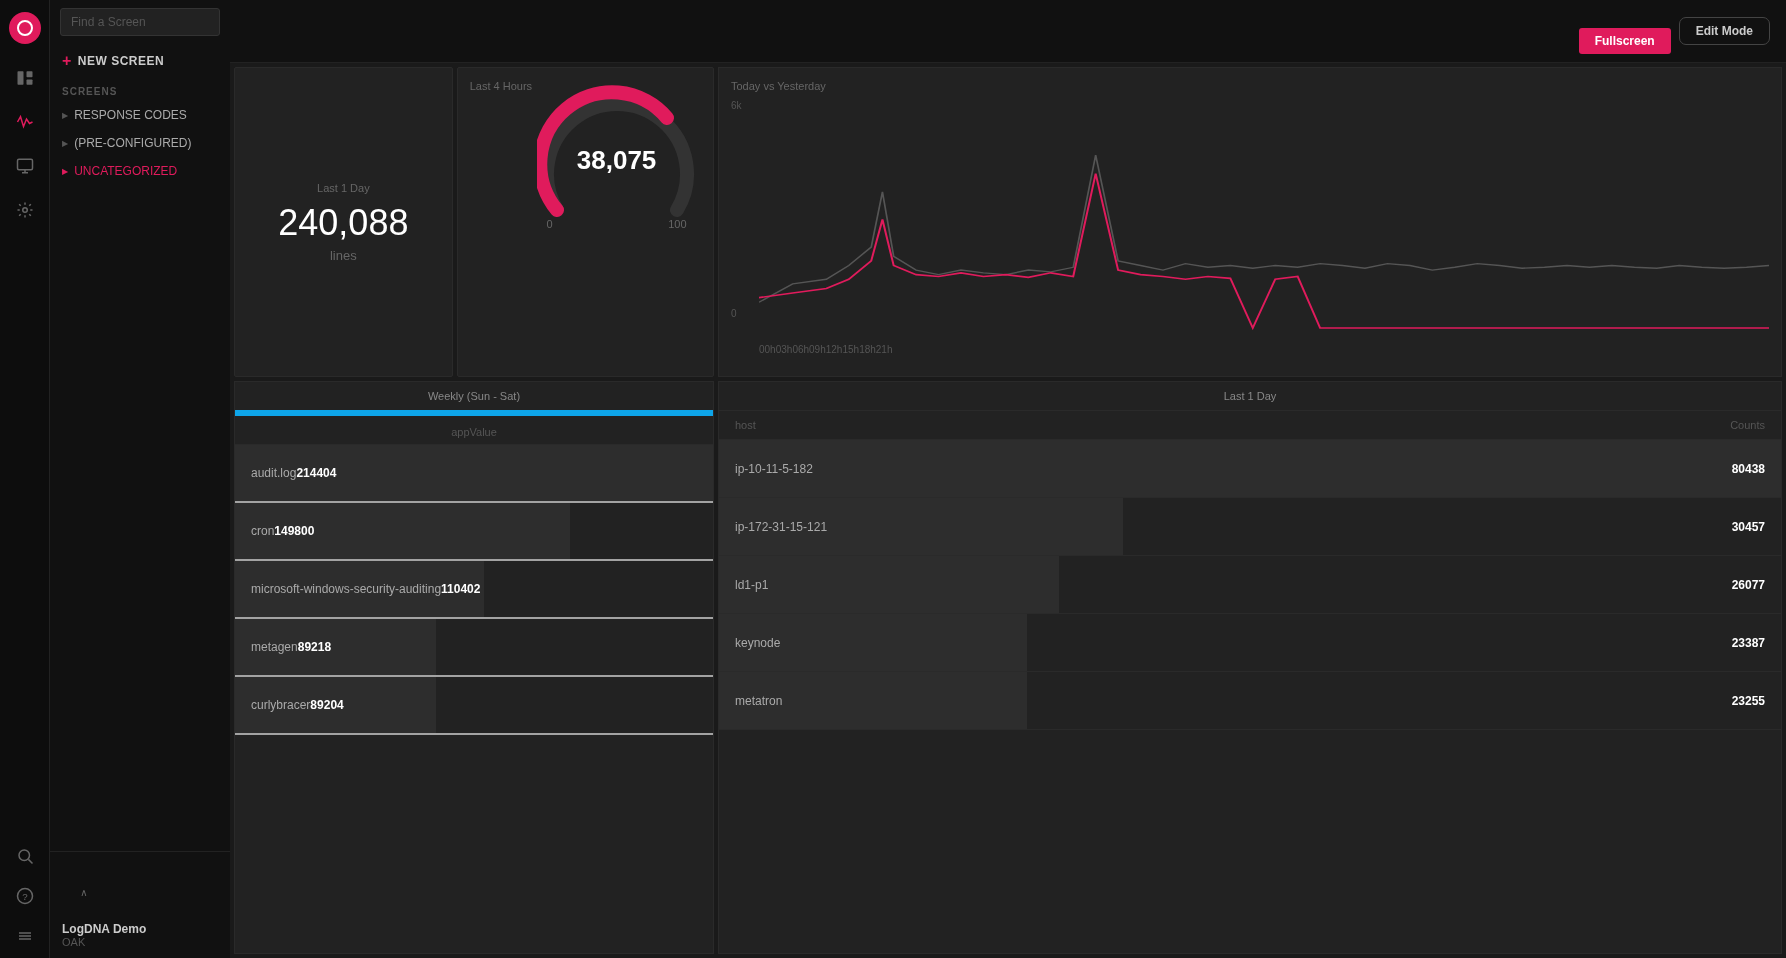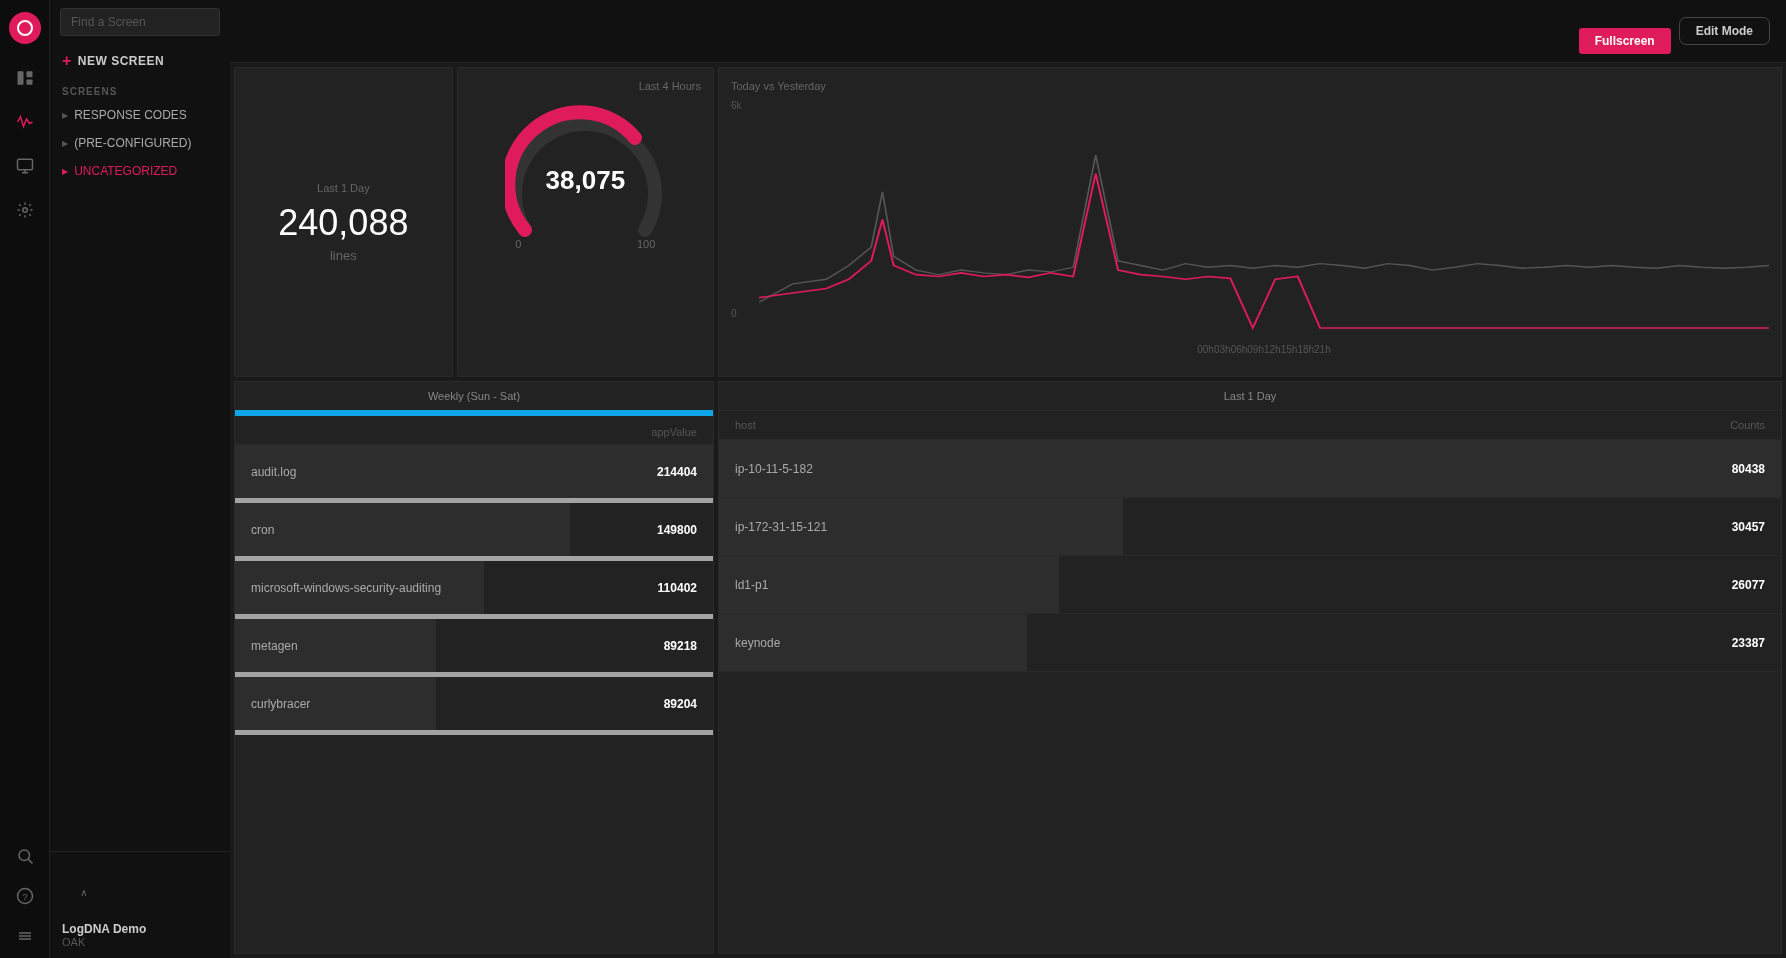--- a/index.html
+++ b/index.html
@@ -43,34 +43,34 @@
     
     .card { background: #222; border: 1px solid #2a2a2a; border-radius: 2px; padding: 12px; position: relative; }
     .card-label { color: #666; font-size: 11px; margin-bottom: 8px; }
 
     
     .card-day { display: flex; flex-direction: column; justify-content: center; align-items: center; }
     .big-number { font-size: 36px; font-weight: 300; color: #fff; }
     .big-label { color: #666; font-size: 13px; margin-top: 4px; }
 
     
-    .card-gauge { display: flex; flex-direction: column; align-items: flex-end; }
+    .card-gauge { display: flex; flex-direction: row; align-items: flex-start; }
     .gauge-wrap { position: relative; width: 160px; height: 160px; margin: 0 auto; }
     .gauge-number { position: absolute; top: 50%; left: 50%; transform: translate(-50%, -50%); font-size: 26px; font-weight: 700; color: #fff; white-space: nowrap; }
     .gauge-min { position: absolute; bottom: 10px; left: 10px; color: #666; font-size: 11px; }
     .gauge-max { position: absolute; bottom: 10px; right: 10px; color: #666; font-size: 11px; margin-left: 8px; }
 
     
     .chart-card { grid-column: 2; grid-row: 1; background: #222; border: 1px solid #2a2a2a; padding: 12px; position: relative; }
 
     
     .table-card { grid-column: 1; grid-row: 2; background: #222; border: 1px solid #2a2a2a; padding: 0; overflow: hidden; }
-    .table-header { padding: 10px 16px 6px; display: flex; justify-content: flex-end; color: #555; font-size: 11px; border-bottom: 1px solid #2a2a2a; }
+    .table-header { padding: 10px 16px 6px; display: flex; justify-content: center; color: #555; font-size: 11px; border-bottom: 1px solid #2a2a2a; }
     .table-title { color: #888; font-size: 11px; padding: 8px 16px; text-align: center; border-bottom: 6px solid #0ea5e9; }
-    .table-row { display: flex; justify-content: space-between; align-items: center; padding: 0 16px; min-height: 58px; border-bottom: 5px solid #a3a3a3; position: relative; overflow: hidden; }
+    .table-row { display: flex; align-items: center; padding: 0 16px; min-height: 58px; border-bottom: 2px solid #a3a3a3; position: relative; overflow: hidden; }
     .table-row .bg-bar { position: absolute; left: 0; top: 0; height: 100%; background: #2d2d2d; z-index: 0; }
     .table-row .row-label { position: relative; z-index: 1; color: #aaa; font-size: 12px; }
     .table-row .row-value { position: relative; z-index: 1; color: #fff; font-weight: 700; font-size: 12px; }
 
     
     .host-card { grid-column: 2; grid-row: 2; background: #222; border: 1px solid #2a2a2a; padding: 0; overflow: hidden; }
     .host-title { padding: 8px 16px; color: #888; font-size: 11px; text-align: center; border-bottom: 1px solid #2a2a2a; }
     .host-header { display: flex; justify-content: space-between; padding: 8px 16px; color: #555; font-size: 11px; border-bottom: 1px solid #2a2a2a; }
     .host-row { display: flex; justify-content: space-between; align-items: center; padding: 0 16px; min-height: 58px; border-bottom: 1px solid #2a2a2a; position: relative; overflow: hidden; }
     .host-row .bg-bar { position: absolute; left: 0; top: 0; height: 100%; background: #2d2d2d; z-index: 0; }
@@ -204,21 +204,21 @@
           <span>0</span>
         </div>
         <div style="flex:1;position:relative;">
           <svg width="100%" height="100%" viewBox="0 0 900 260" preserveAspectRatio="none">
 
             <polyline fill="none" stroke="#555" stroke-width="1.5" points="0,220 30,200 60,195 80,180 100,160 110,100 120,170 140,185 160,190 180,185 200,188 220,190 240,185 260,187 280,182 300,60 320,175 340,180 360,185 380,178 400,182 420,180 440,183 460,180 480,182 500,178 520,180 540,183 560,178 580,180 600,185 620,182 640,178 660,180 680,183 700,182 720,180 740,182 760,180 780,182 800,183 820,180 840,182 860,183 880,182 900,180"></polyline>
 
             <polyline fill="none" stroke="#e01b5c" stroke-width="1.8" points="0,215 30,210 60,205 80,195 100,175 110,130 120,180 140,190 160,192 180,188 200,192 220,190 240,193 260,188 280,192 300,80 320,185 340,190 360,192 380,195 400,192 420,194 440,248 460,195 480,192 500,248 520,248 540,248 560,248 580,248 600,248 620,248 640,248 660,248 680,248 700,248 720,248 740,248 760,248 780,248 800,248 820,248 840,248 860,248 880,248 900,248"></polyline>
           </svg>
           
-          <div style="display:flex;justify-content:center;color:#555;font-size:10px;position:absolute;bottom:-16px;left:0;right:0;margin-top:32px;">
+          <div style="display:flex;justify-content:flex-start;color:#555;font-size:10px;position:absolute;bottom:-16px;left:0;right:0;margin-top:32px;">
             <span>00h</span>
             <span>03h</span>
             <span>06h</span>
             <span>09h</span>
             <span>12h</span>
             <span>15h</span>
             <span>18h</span>
             <span>21h</span>
           </div>
         </div>
@@ -278,16 +278,21 @@
       <div class="host-row">
         <div class="bg-bar" style="width:32%;"></div>
         <span class="row-label">ld1-p1</span>
         <span class="row-value">26077</span>
       </div>
       <div class="host-row">
         <div class="bg-bar" style="width:29%;"></div>
         <span class="row-label">keynode</span>
         <span class="row-value">23387</span>
       </div>
+      <div class="host-row">
+        <div class="bg-bar" style="width:29%;"></div>
+        <span class="row-label">metatron</span>
+        <span class="row-value">23255</span>
+      </div>
     </div>
 
   </div>
 </div>
 
 </body></html>

